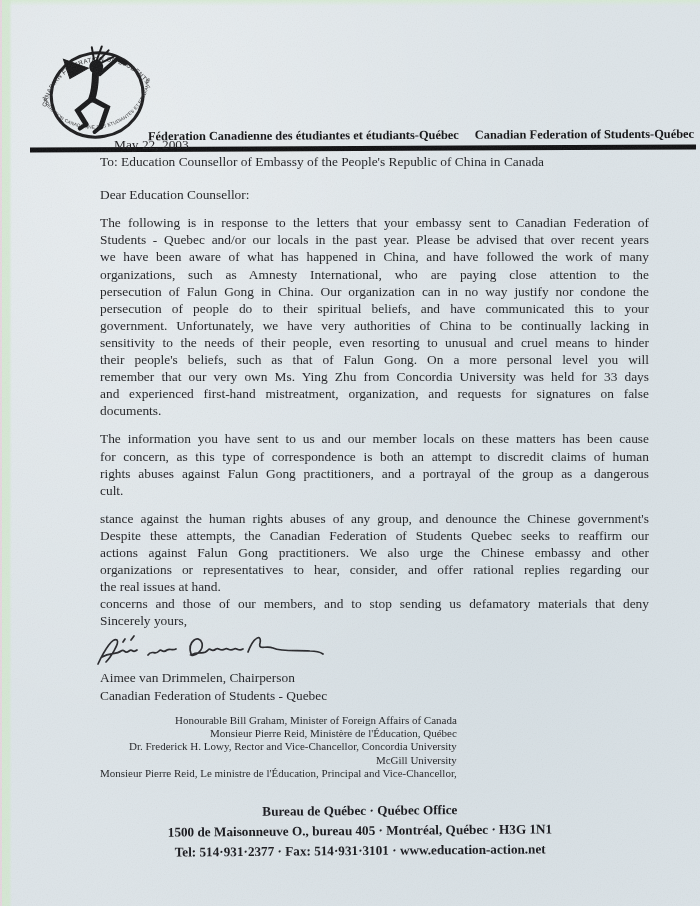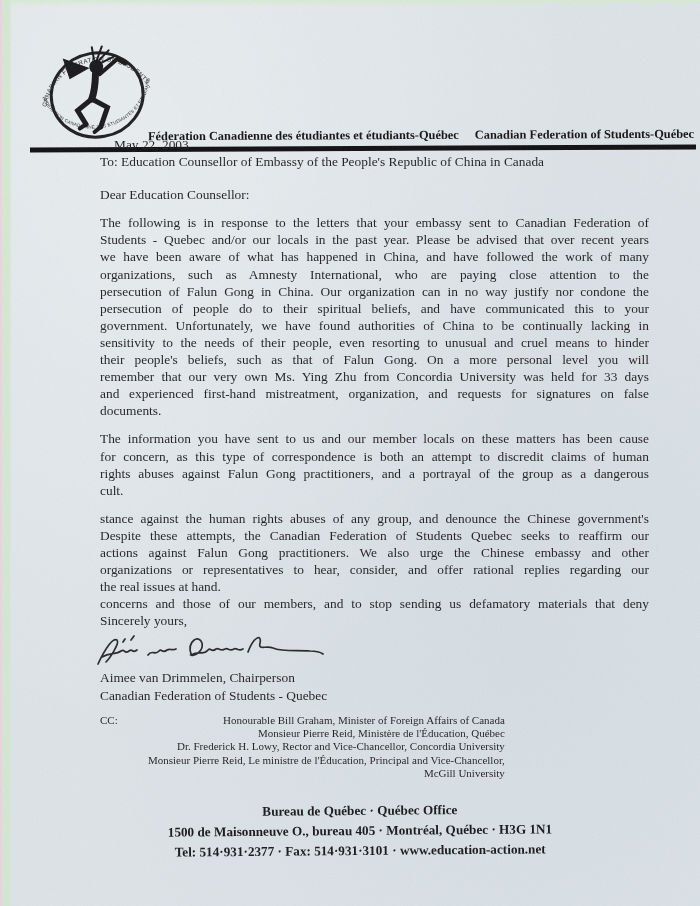--- a/index.html
+++ b/index.html
@@ -86,21 +86,21 @@
   <div class="line">To: Education Counsellor of Embassy of the People's Republic of China in Canada</div>
   <div class="line salutation">Dear Education Counsellor:</div>
 
   <div class="para">
       <div class="line jline">The following is in response to the letters that your embassy sent to Canadian Federation of</div>
       <div class="line jline">Students - Quebec and/or our locals in the past year. Please be advised that over recent years</div>
       <div class="line jline">we have been aware of what has happened in China, and have followed the work of many</div>
       <div class="line jline">organizations, such as Amnesty International, who are paying close attention to the</div>
       <div class="line jline">persecution of Falun Gong in China.  Our organization can in no way justify nor condone the</div>
       <div class="line jline">persecution of people do to their spiritual beliefs, and have communicated this to your</div>
-      <div class="line jline">government. Unfortunately, we have found authorities of China to be continually lacking in</div>
+      <div class="line jline">government. Unfortunately, we have very authorities of China to be continually lacking in</div>
       <div class="line jline">sensitivity to the needs of their people, even resorting to unusual and cruel means to hinder</div>
       <div class="line jline">their people's beliefs, such as that of Falun Gong. On a more personal level you will</div>
       <div class="line jline">remember that our very own Ms. Ying Zhu from Concordia University was held for 33 days</div>
       <div class="line jline">and experienced first-hand mistreatment, organization, and requests for signatures on false</div>
       <div class="line">documents.</div>
     </div>
   <div class="para">
       <div class="line jline">The information you have sent to us and our member locals on these matters has been cause</div>
       <div class="line jline">for concern, as this type of correspondence is both an attempt to discredit claims of human</div>
       <div class="line jline">rights abuses against Falun Gong practitioners, and a portrayal of the group as a dangerous</div>
@@ -124,27 +124,26 @@
       <path d="M52,24 C56,18 59,25 63,20 C66,17 66,23 71,19 C74,17 76,20 80,18"></path>
       <path d="M95,23 C91,10 103,3 106,12 C108,19 99,26 95,24 C104,19 107,25 112,19 C115,16 115,22 120,18 C123,16 124,21 129,18 C132,16 133,21 138,18 C141,16 142,21 147,18"></path>
       <path d="M152,21 C158,5 166,3 164,12 C162,20 170,14 177,17 C186,21 201,19 214,20 C220,20 224,21 227,23"></path>
     </g>
   </svg>
 
   <div class="line signer">Aimee van Drimmelen, Chairperson</div>
   <div class="line">Canadian Federation of Students - Quebec</div>
 
   <div class="cc">
-    <div class="cc-label">CC:</div>
     <div class="cc-list">
         <div class="line">Honourable Bill Graham, Minister of Foreign Affairs of Canada</div>
         <div class="line">Monsieur Pierre Reid, Ministère de l'Éducation, Québec</div>
         <div class="line">Dr. Frederick H. Lowy, Rector and Vice-Chancellor, Concordia University</div>
+        <div class="line">McGill University</div>
         <div class="line">Monsieur Pierre Reid, Le ministre de l'Éducation, Principal and Vice-Chancellor,</div>
-        <div class="line">McGill University</div>
       </div>
   </div>
 </div>
 
 <div class="footer">
   <div>Bureau de Québec · Québec Office</div>
   <div>1500 de Maisonneuve O., bureau 405 · Montréal, Québec · H3G 1N1</div>
   <div>Tel: 514·931·2377 · Fax: 514·931·3101 · www.education-action.net</div>
 </div>
 

